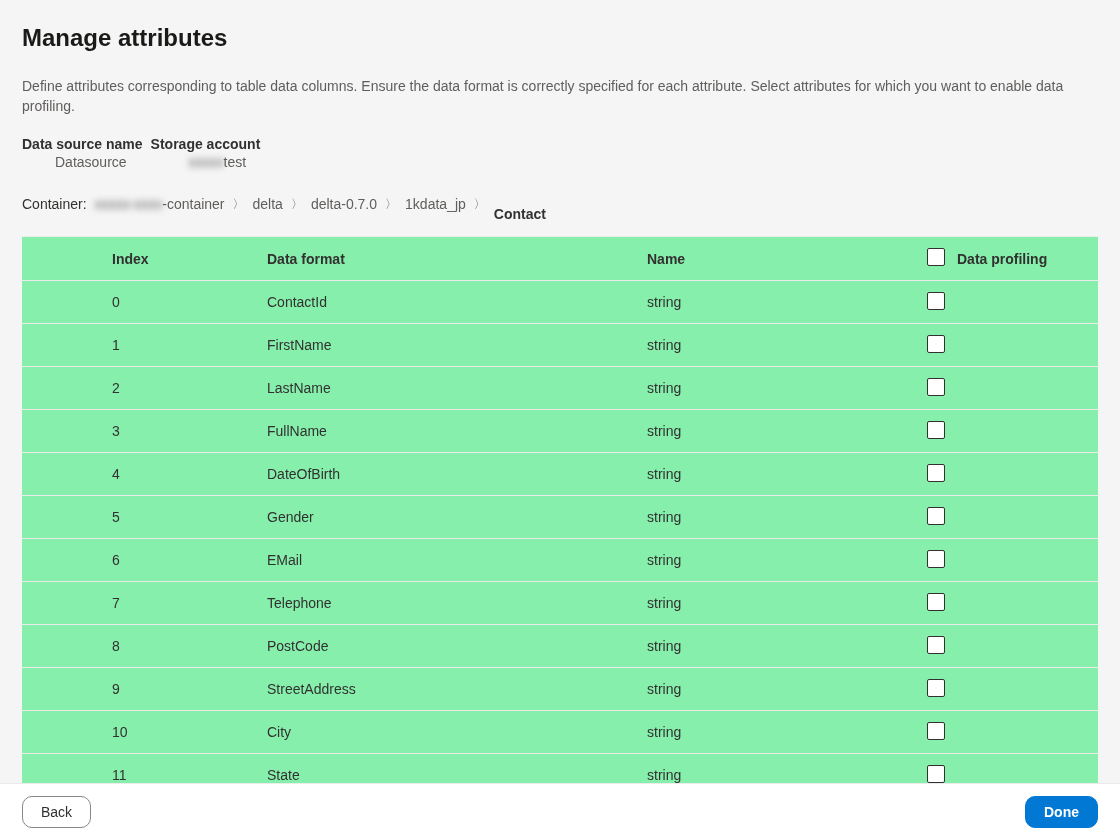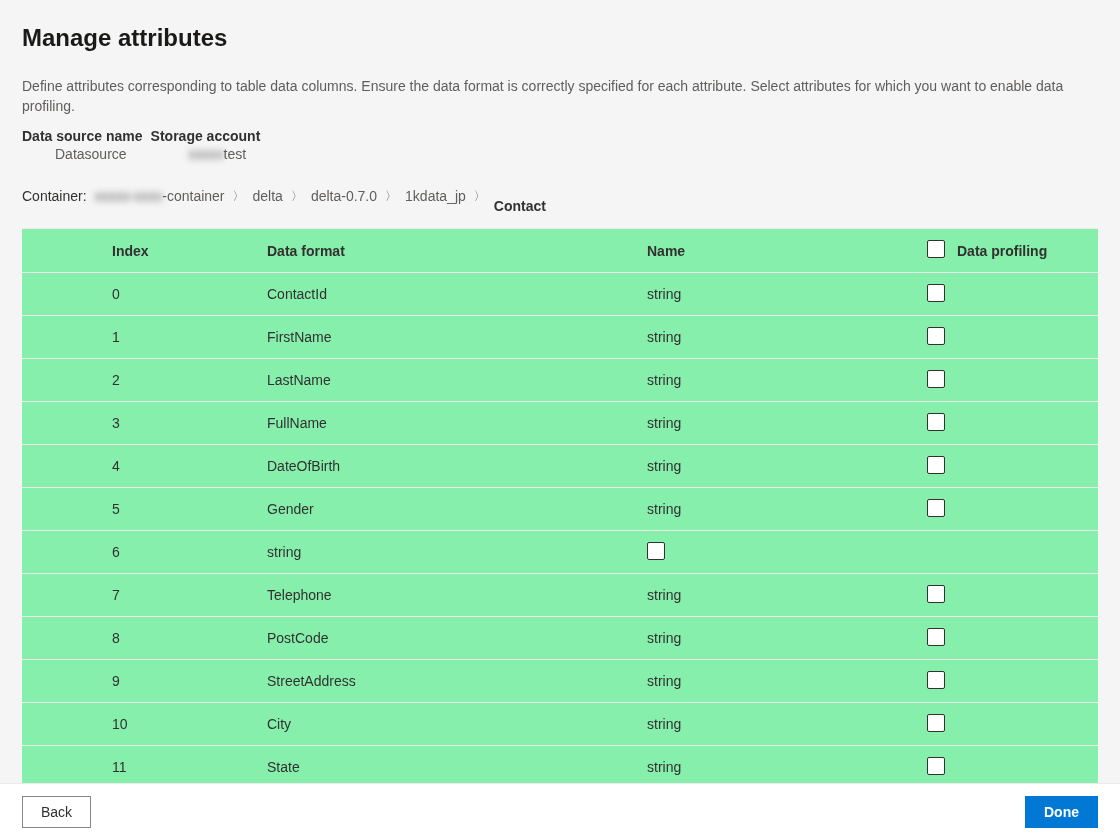--- a/index.html
+++ b/index.html
@@ -1,20 +1,20 @@
 <!DOCTYPE html>
 <html><head>
 <meta charset="utf-8">
 <style>
   * { box-sizing: border-box; margin: 0; padding: 0; }
   html, body { width: 1120px; height: 839px; font-family: "Segoe UI", -apple-system, BlinkMacSystemFont, sans-serif; background: #f5f5f5; color: #323130; overflow: hidden; }
   .page { display: flex; flex-direction: column; height: 100%; }
   .content { flex: 1; padding: 24px 22px 0 22px; overflow: hidden; display: flex; flex-direction: column; }
   h1.title { font-size: 24px; font-weight: 600; color: #1b1a19; margin-bottom: 24px; }
-  .subtitle { font-size: 14px; color: #605e5c; line-height: 20px; margin-bottom: 12px; }
+  .subtitle { font-size: 14px; color: #605e5c; line-height: 20px; margin-bottom: 20px; }
   .meta-row { display: flex; gap: 8px; margin-bottom: 2px; }
   .meta-label { font-size: 14px; font-weight: 600; color: #323130; }
   .meta-row2 { display: flex; gap: 62px; margin-bottom: 16px; margin-left: 33px; }
   .meta-val { font-size: 14px; color: #605e5c; }
   .blur { color: transparent; text-shadow: 0 0 6px rgba(80,80,80,0.9); user-select: none; }
   .breadcrumb { display: flex; align-items: center; flex-wrap: wrap; gap: 8px; font-size: 14px; color: #605e5c; margin-bottom: 14px; }
   .breadcrumb .crumb-link { color: #605e5c; cursor: pointer; }
   .breadcrumb .crumb-current { font-weight: 600; color: #323130; margin-top: 20px; }
   .breadcrumb .chev { color: #605e5c; font-size: 12px; }
   .table-wrap { background: #86efac; border-top: 1px solid #edebe9; flex: 1; display: flex; flex-direction: column; overflow: hidden; }
@@ -39,21 +39,21 @@
     display: flex;
     align-items: center;
     justify-content: space-between;
     padding: 0 22px;
   }
   .btn {
     font-family: inherit;
     font-size: 14px;
     height: 32px;
     padding: 0 18px;
-    border-radius: 0;
+    border-radius: 10px;
     cursor: pointer;
   }
   .btn-default {
     background: #fff;
     border: 1px solid #8a8886;
     color: #323130;
   }
   .btn-primary {
     background: #0078d4;
     border: 1px solid #0078d4;
@@ -145,20 +145,21 @@
             <div></div>
             <div class="cell-idx">5</div>
             <div>Gender</div>
             <div>string</div>
             <div><input type="checkbox" class="chk" style=""></div>
             <div></div>
           </div>
           <div class="trow">
             <div></div>
             <div class="cell-idx">6</div>
+            <div>EMail</div>
             <div>string</div>
             <div><input type="checkbox" class="chk" style=""></div>
             <div></div>
           </div>
           <div class="trow">
             <div></div>
             <div class="cell-idx">7</div>
             <div>Telephone</div>
             <div>string</div>
             <div><input type="checkbox" class="chk" style=""></div>

